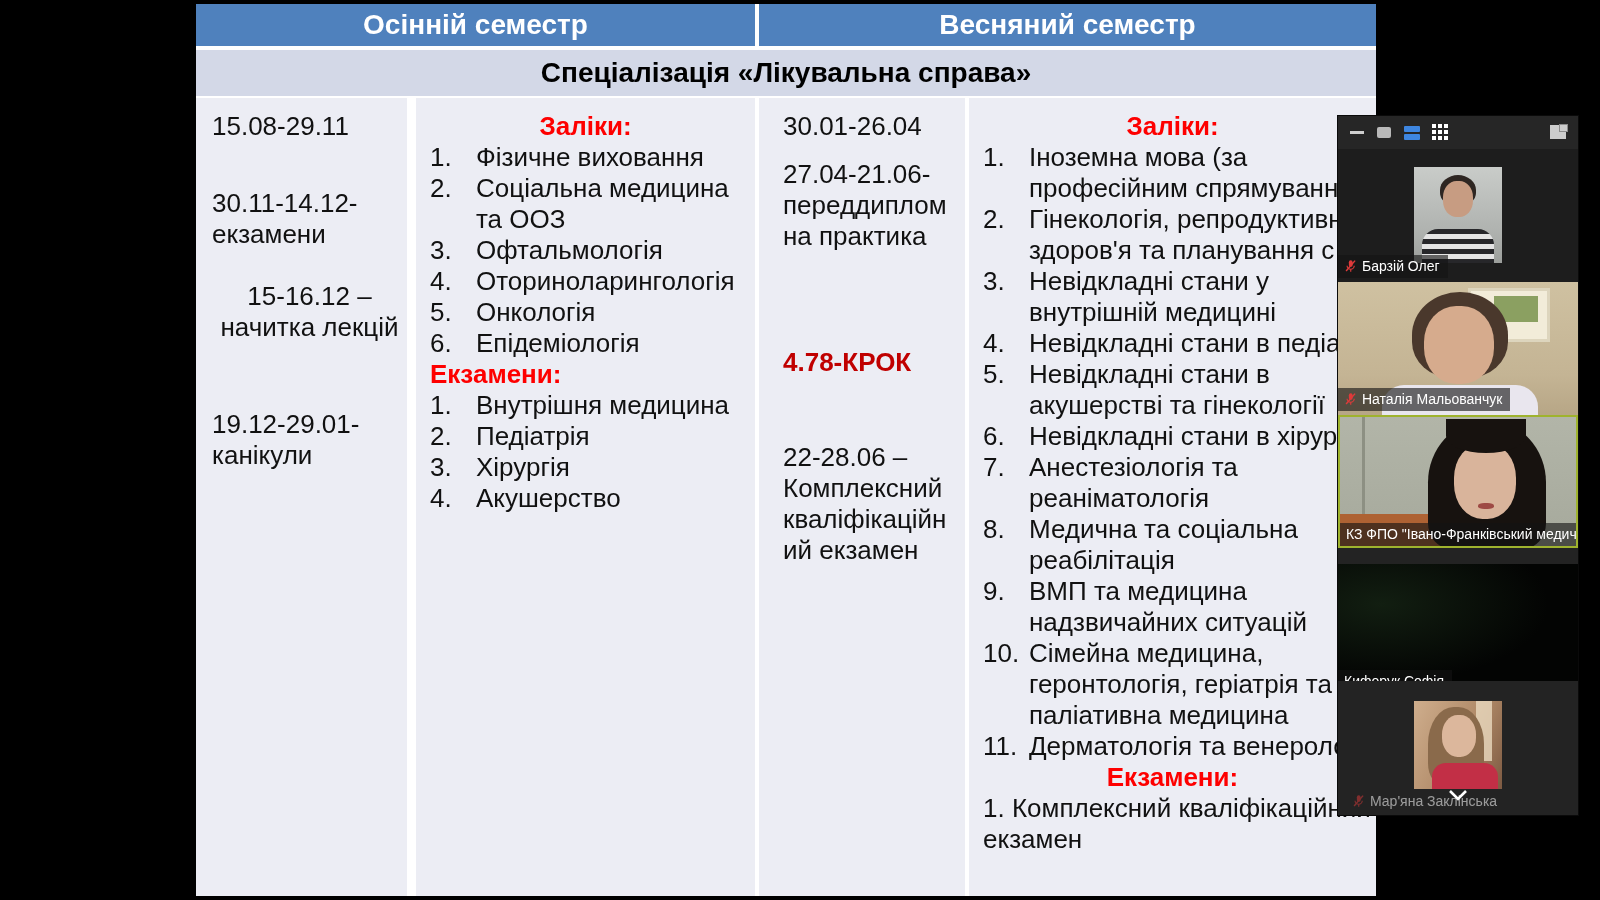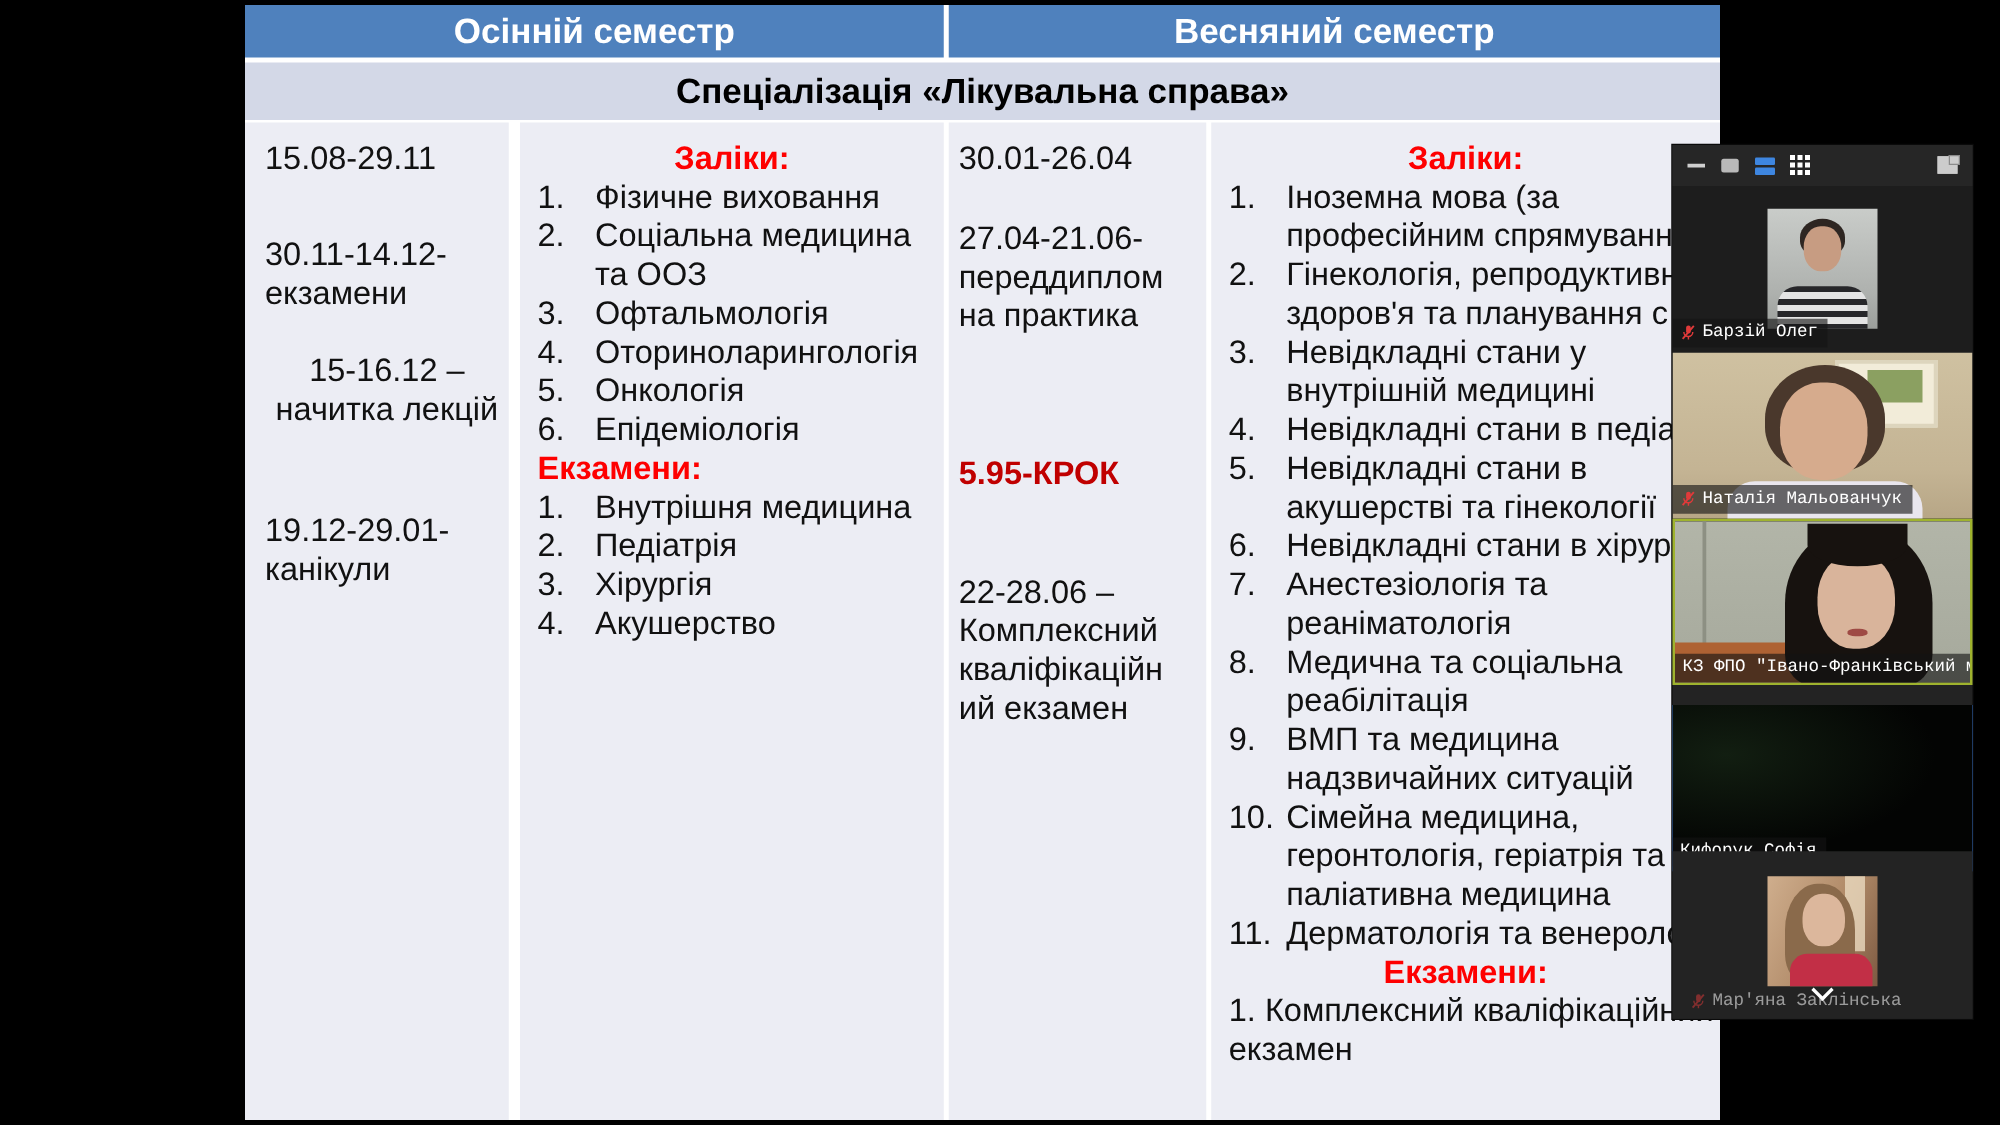--- a/index.html
+++ b/index.html
@@ -13,25 +13,25 @@
        font-weight:bold;font-size:28px;display:flex;align-items:center;justify-content:center;}
   .hdrA{left:0;width:559px;}
   .hdrB{left:563px;width:617px;}
   .subhdr{position:absolute;left:0;top:46px;width:1180px;height:46px;background:#d3d8e7;
        color:#000;font-weight:bold;font-size:28px;display:flex;align-items:center;justify-content:center;}
   .bodyrow{position:absolute;left:0;top:94px;width:1180px;height:798px;}
   .col{position:absolute;top:0;height:798px;background:#ECEDF4;box-sizing:border-box;
        font-size:26px;line-height:31px;padding-top:13px;}
   .col1{left:0;width:211px;padding-left:16px;}
   .col2{left:220px;width:339px;padding-left:14px;}
-  .col3{left:563px;width:206px;padding-left:8px;}
+  .col3{left:563px;width:206px;padding-left:24px;}
   .col4{left:773px;width:407px;padding-left:14px;}
   .blk{white-space:pre;}
   .col1 .m1{margin-top:46px;} .col1 .m2{margin-top:31px;text-align:center;} .col1 .m3{margin-top:66px;}
-  .col3 .m1{margin-top:33px;} .col3 .m2{margin-top:95px;} .col3 .m3{margin-top:64px;}
+  .col3 .m1{margin-top:17px;} .col3 .m2{margin-top:95px;} .col3 .m3{margin-top:64px;}
   .red{color:#fe0000;font-weight:bold;}
   .krok{color:#c00000;font-weight:bold;}
   .tcenter{text-align:center;}
   .col2 .tcenter{margin-right:14px;}
   .col4 .tcenter{margin-right:14px;}
   .li{display:flex;}
   .li .num{width:46px;flex-shrink:0;}
   .li .txt{white-space:pre;}
   .plain{white-space:pre;}
 
@@ -85,21 +85,21 @@
   .v4{position:absolute;inset:0;background:radial-gradient(ellipse at 18% 30%,rgba(36,62,34,.45),rgba(0,0,0,0) 60%),#030403;}
   .v5{position:absolute;left:76px;top:20px;width:88px;height:88px;
       background:linear-gradient(115deg,#cfae8d 0%,#b08a68 55%,#7d5a42 100%);}
   .v5 .light{position:absolute;right:10px;top:0;width:16px;height:60px;background:#ead9bf;opacity:.8;}
   .v5 .hair{position:absolute;left:14px;top:6px;width:56px;height:80px;border-radius:46% 46% 30% 30%;background:#8a6a4b;}
   .v5 .face{position:absolute;left:28px;top:14px;width:34px;height:42px;border-radius:46%;background:#dcb79c;}
   .v5 .top{position:absolute;left:18px;bottom:0;width:66px;height:26px;border-radius:14px 14px 0 0;background:#c22f46;}
 
   .tag{position:absolute;left:0;bottom:4px;display:flex;align-items:center;gap:5px;
        background:rgba(20,20,20,.62);color:#fff;font-size:14px;padding:3px 8px 4px 6px;max-width:226px;
-       white-space:nowrap;overflow:hidden;font-family:Liberation Mono, monospace;}
+       white-space:nowrap;overflow:hidden;}
   .t3 .tag{bottom:0;max-width:236px;}
   .tag.faded{background:transparent;color:rgba(255,255,255,.55);bottom:2px;left:8px;}
   .micico{flex-shrink:0;display:inline-block;}
   .chev{position:absolute;left:50%;transform:translateX(-50%);bottom:14px;z-index:12;cursor:pointer;}
 </style>
 </head>
 <body>
 
 <div class="slide">
   <div class="hdr-row">
@@ -177,21 +177,21 @@
             <span class="txt">Акушерство</span>
           </div>
         </div>
     </div>
 
     <div class="col col3">
       <div class="blk">30.01-26.04</div>
       <div class="blk m1">27.04-21.06-
 переддиплом
 на практика</div>
-      <div class="blk m2 krok">5.95-КРОК</div>
+      <div class="blk m2 krok">4.78-КРОК</div>
       <div class="blk m3">22-28.06 –
 Комплексний
 кваліфікаційн
 ий екзамен</div>
     </div>
 
     <div class="col col4">
       <div class="red tcenter">Заліки:</div>
       <div>
 

